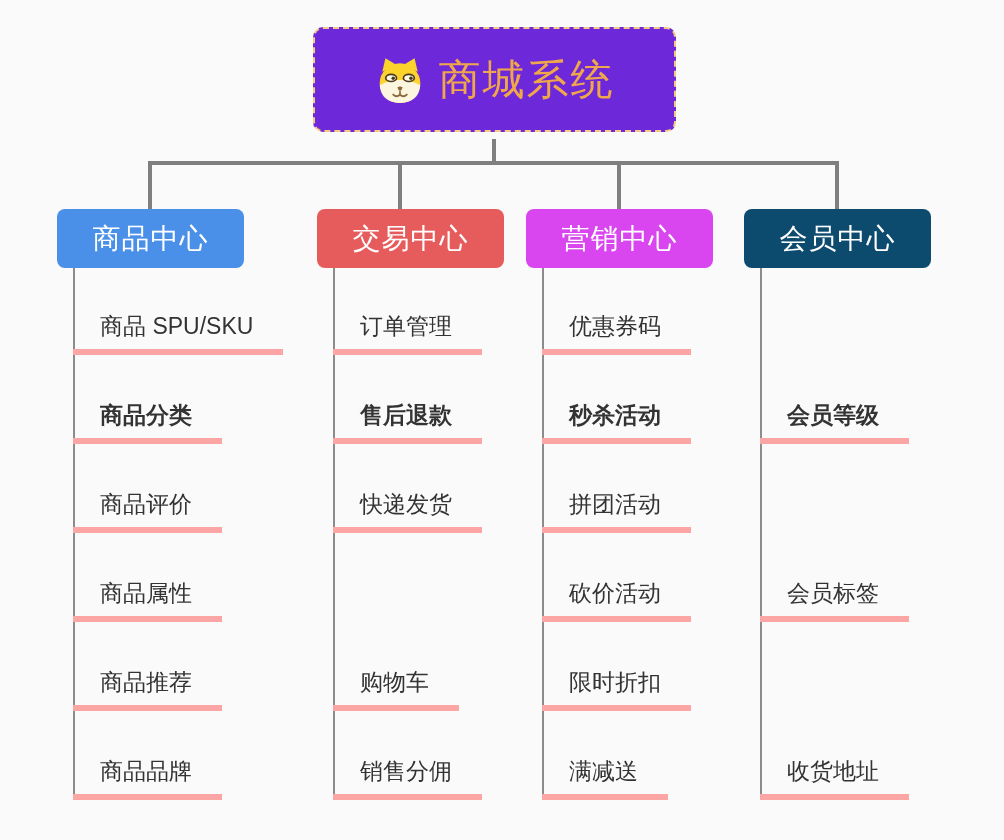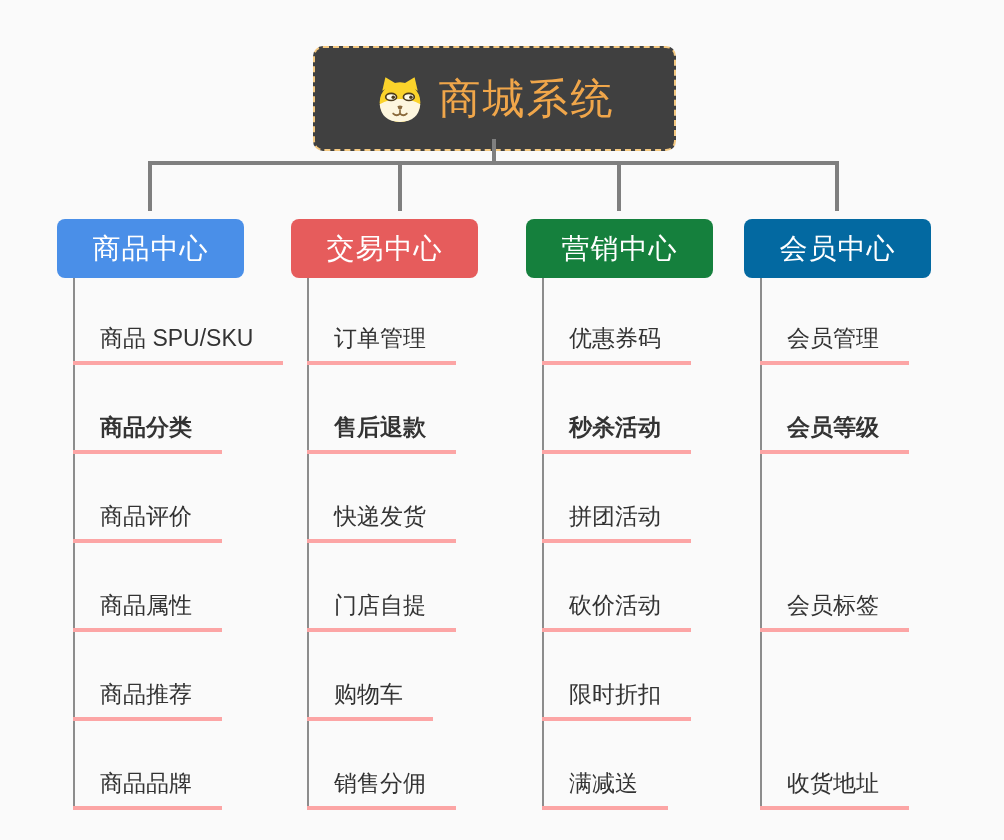--- a/index.html
+++ b/index.html
@@ -11,23 +11,23 @@
   }
   .canvas {
     position: relative;
     width: 1004px;
     height: 840px;
   }
 
   
   .root-node {
     position: absolute;
-    left: 313px; top: 46px;
+    left: 313px; top: 27px;
     width: 363px; height: 105px;
-    background: #404040;
+    background: #6d28d9;
     border: 2px dashed #F5C981;
     border-radius: 10px;
     display: flex;
     align-items: center;
     justify-content: center;
     gap: 14px;
   }
   .root-title {
     font-size: 42px;
     letter-spacing: 2px;
@@ -45,24 +45,23 @@
   .drop-1 { left: 398px; }
   .drop-2 { left: 617px; }
   .drop-3 { left: 835px; }
 
   
   .branch-col {
     position: absolute;
     top: 209px;
     width: 265px;
     height: 525px;
-    margin-top: 10px;
   }
   .col-0 { left: 57px; }
-  .col-1 { left: 291px; text-align: center; }
+  .col-1 { left: 317px; text-align: center; }
   .col-2 { left: 526px; }
   .col-3 { left: 744px; }
 
   .branch-head {
     position: absolute;
     left: 0; top: 0;
     width: 187px; height: 59px;
     border-radius: 8px;
     color: #FFFFFF;
     font-size: 28px;
@@ -76,21 +75,21 @@
     position: absolute;
     left: 16px; top: 59px;
     width: 2px; height: 532px;
     background: #8C8C8C;
   }
   .leaf-item {
     position: absolute;
     left: 16px;
     height: 46px;
     padding: 0 30px 7px 27px;
-    border-bottom: 4px solid #fca5a5;
+    border-bottom: 6px solid #fca5a5;
     font-size: 23px;
     color: #333333;
     white-space: nowrap;
     display: flex;
     align-items: flex-end;
   }
   .li-0 { top: 100px; }
   .li-1 { top: 189px; font-weight: bold; }
   .li-2 { top: 278px; }
   .li-3 { top: 367px; }
@@ -142,38 +141,36 @@
     <div class="leaf-item li-4">商品推荐</div>
     <div class="leaf-item li-5">商品品牌</div>
   </div>
 
   <div class="branch-col col-1">
     <div class="branch-head" style="background-color: rgb(230, 92, 92);">交易中心</div>
     <div class="spine"></div>
     <div class="leaf-item li-0">订单管理</div>
     <div class="leaf-item li-1">售后退款</div>
     <div class="leaf-item li-2">快递发货</div>
-    <div class="leaf-item li-3">门店自提</div>
     <div class="leaf-item li-5">销售分佣</div>
     <div class="leaf-item li-4">购物车</div>
   </div>
 
   <div class="branch-col col-2">
-    <div class="branch-head" style="background-color: #15803d;">营销中心</div>
+    <div class="branch-head" style="background-color: #d946ef;">营销中心</div>
     <div class="spine"></div>
     <div class="leaf-item li-0">优惠券码</div>
     <div class="leaf-item li-1">秒杀活动</div>
     <div class="leaf-item li-2">拼团活动</div>
     <div class="leaf-item li-3">砍价活动</div>
     <div class="leaf-item li-4">限时折扣</div>
     <div class="leaf-item li-5">满减送</div>
   </div>
 
   <div class="branch-col col-3">
-    <div class="branch-head" style="background-color: #0369a1;">会员中心</div>
+    <div class="branch-head" style="background-color: #0c4a6e;">会员中心</div>
     <div class="spine"></div>
-    <div class="leaf-item li-0">会员管理</div>
     <div class="leaf-item li-1">会员等级</div>
     <div class="leaf-item li-3">会员标签</div>
     <div class="leaf-item li-5">收货地址</div>
   </div>
 
 </div>
 
 </body></html>

